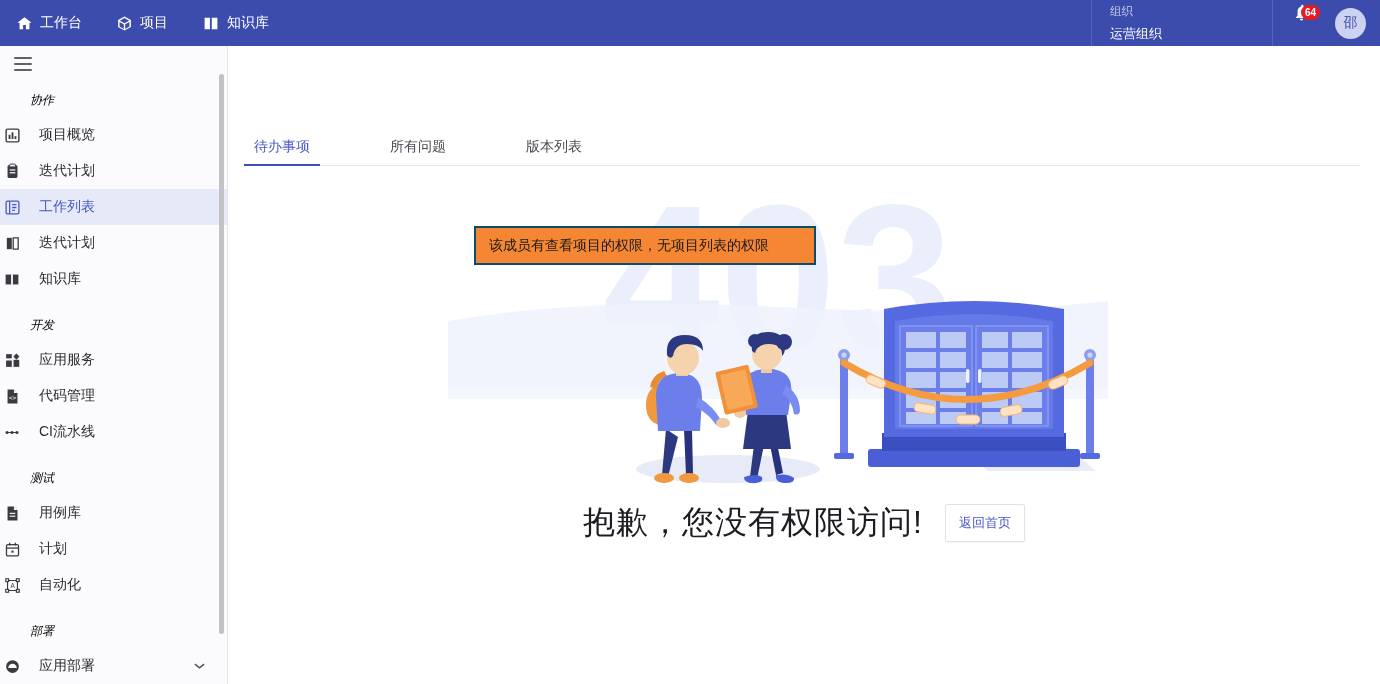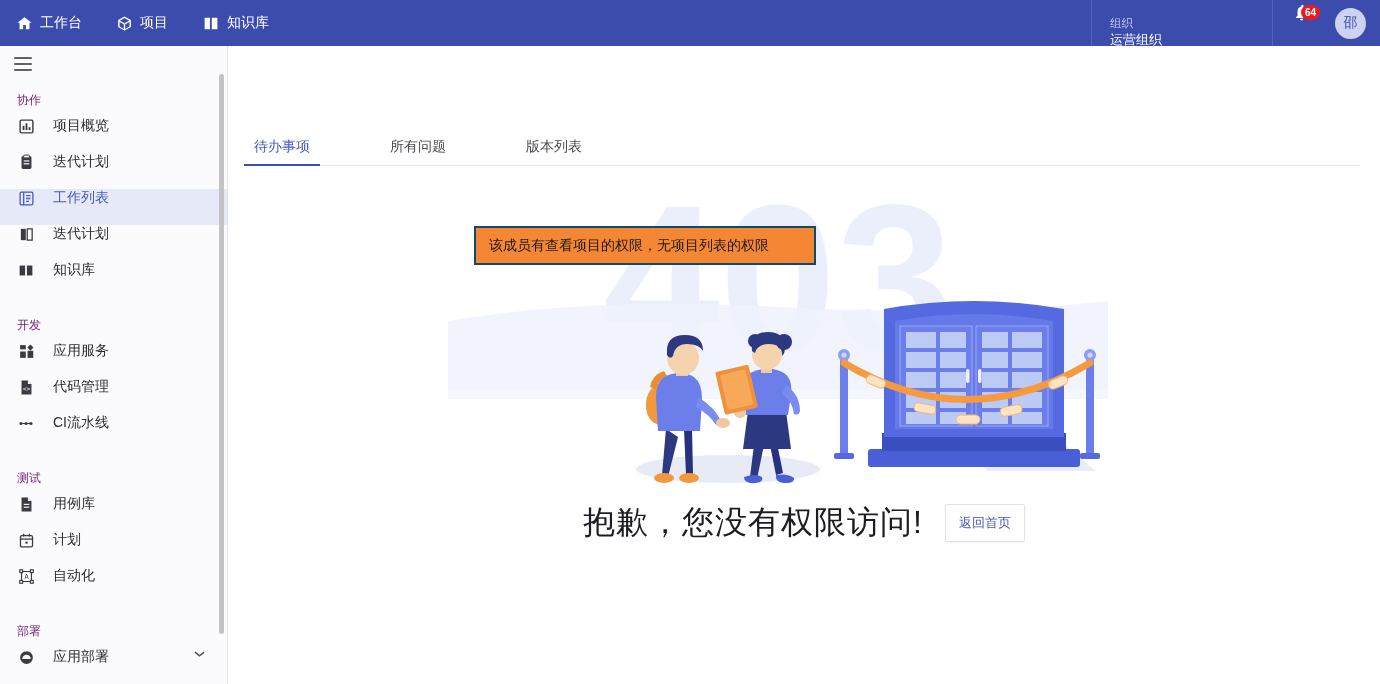--- a/index.html
+++ b/index.html
@@ -72,24 +72,24 @@
     font-size: 14px;
     height: 46px;
     cursor: pointer;
     white-space: nowrap;
   }
   .topnav-item svg { display: block; }
 
   .header-spacer { flex: 1 1 auto; }
 
   .org-block {
-    display: flex; flex-direction: column; justify-content: flex-start;
+    display: flex; flex-direction: column; justify-content: space-between;
     border-left: 1px solid #5463bd;
     border-right: 1px solid #5463bd;
-    padding: 16px 18px;
+    padding: 4px 18px;
     min-width: 182px;
     cursor: pointer;
   }
   .org-label { color: #c3c9ea; font-size: 11.5px; line-height: 15px; }
   .org-value { color: #ffffff; font-size: 13px; line-height: 17px; }
 
   .bell-wrap {
     position: relative;
     width: 56px; height: 29px;
     display: flex; align-items: center; justify-content: center;
@@ -135,27 +135,28 @@
     cursor: pointer;
   }
   .hamburger .bars { width: 18px; }
   .hamburger .bars i {
     display: block; height: 2px; background: #606066;
     margin-bottom: 4px; border-radius: 1px;
   }
   .hamburger .bars i:last-child { margin-bottom: 0; }
 
   .nav-group-title {
-    font-size: 12px; color: #701a75;
-    padding: 10px 0 8px 17px;
+    font-size: 12px; color: #000000;
+    padding: 10px 0 8px 30px;
+    font-style: italic;
   }
   .nav-item {
     height: 36px;
-    display: flex; 
-    padding-left: 17px;
+    display: flex; align-items: center;
+    padding-left: 3px;
     font-size: 14px; color: #2b2b33;
     cursor: pointer;
     position: relative;
   }
   .nav-item .nav-icon {
     width: 18px; height: 18px;
     margin-right: 18px;
     flex: 0 0 18px;
     display: flex; align-items: center; justify-content: center;
   }

